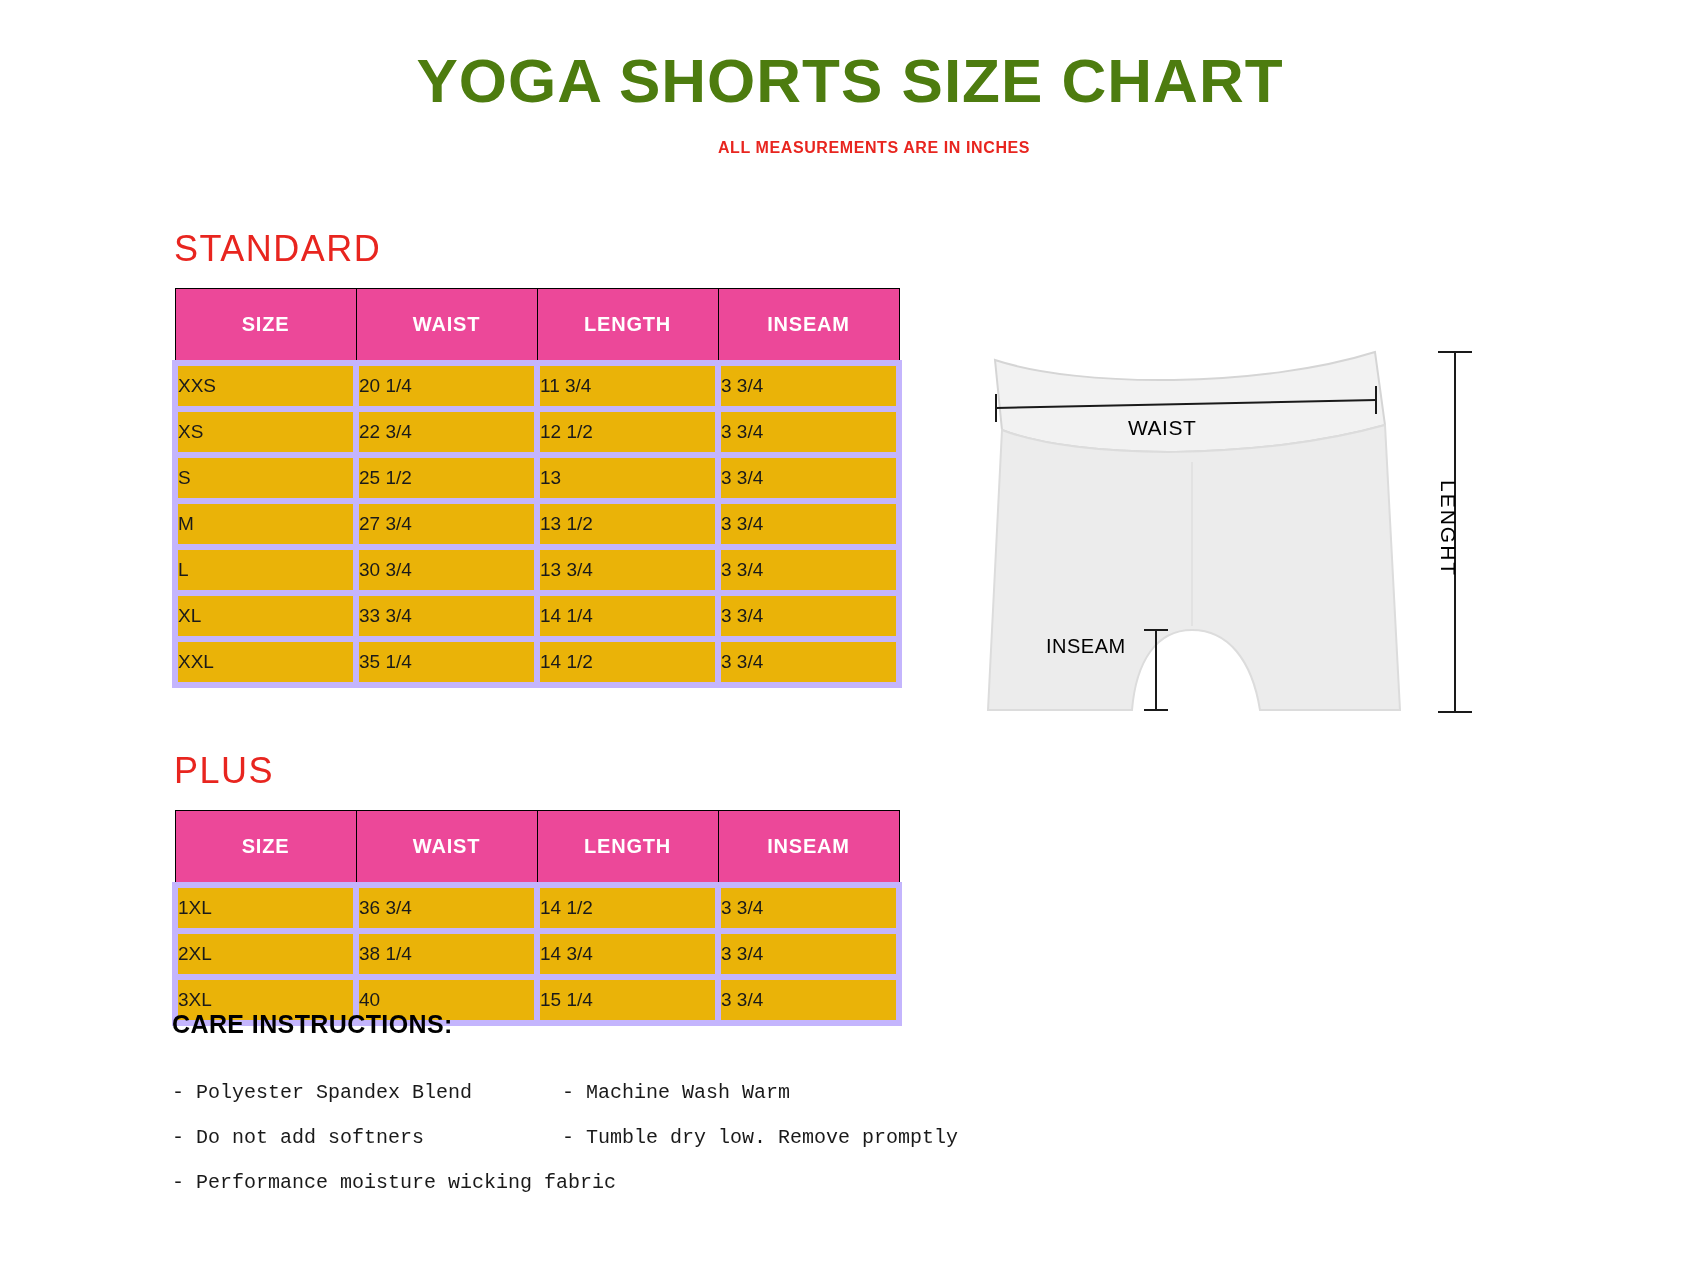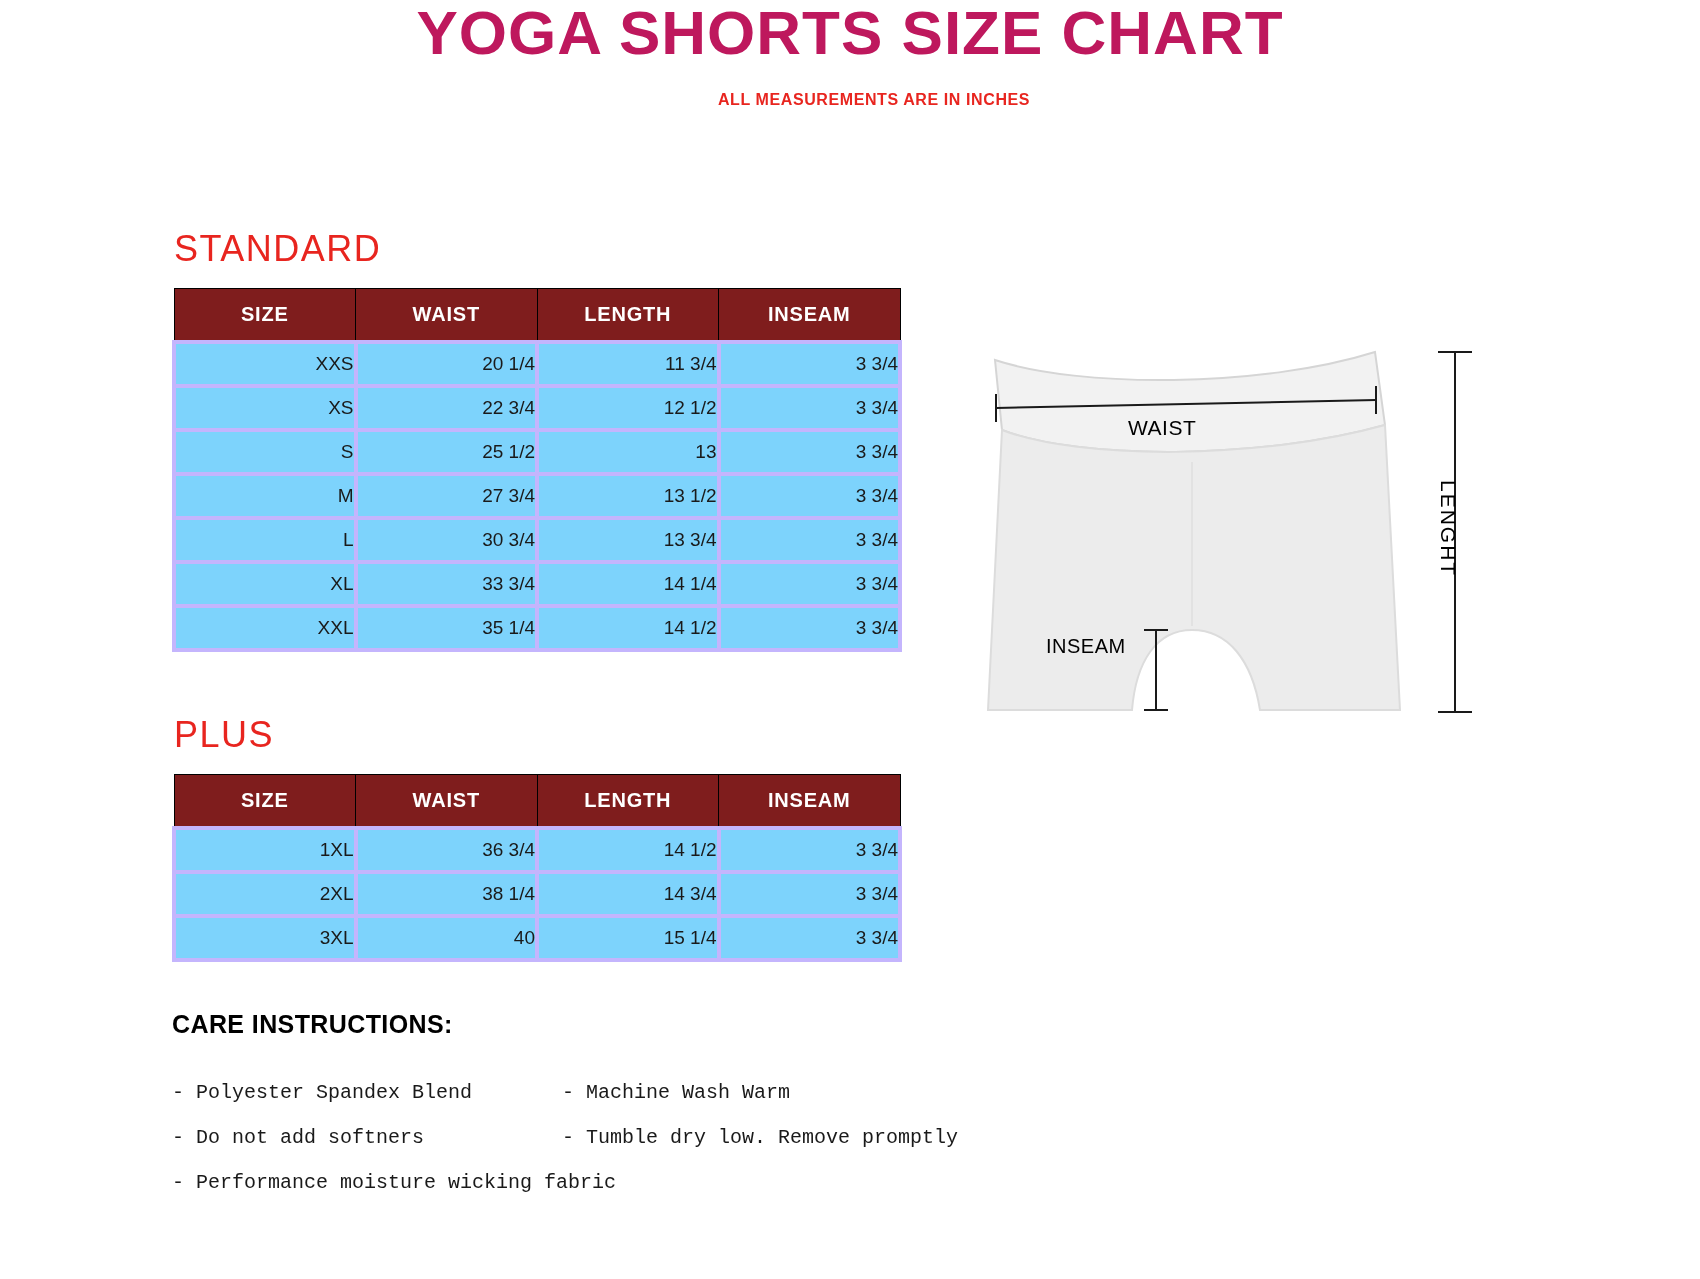--- a/index.html
+++ b/index.html
@@ -21,22 +21,23 @@
     width: 1700px;
     height: 1279px;
   }
 
   
   .title {
     text-align: center;
     font-size: 62px;
     font-weight: bold;
     letter-spacing: 1px;
-    color: #be185d;
+    color: #4d7c0f;
     margin: 0;
+    padding-top: 48px;
     line-height: 1.05;
   }
   .subtitle {
     text-align: center;
     font-size: 16px;
     font-weight: bold;
     letter-spacing: 0.6px;
     color: #e8251f;
     margin: 0;
     padding-top: 26px;
@@ -57,36 +58,36 @@
     letter-spacing: 1.5px;
     margin: 0 0 18px 2px;
   }
 
   table.size-table {
     border-collapse: collapse;
     width: 730px;
     table-layout: fixed;
   }
   table.size-table th {
-    background: #7f1d1d;
+    background: #ec4899;
     color: #ffffff;
     font-size: 20px;
     font-weight: bold;
     letter-spacing: 0.8px;
-    padding: 14px 0;
+    padding: 24px 0;
     text-align: center;
     border: 1px solid #000000;
   }
   table.size-table td {
     font-size: 19px;
     color: #1a1a1a;
-    text-align: right;
+    text-align: left;
     padding: 9px 0;
-    border: 4px solid #c4b5fd;
-    background: #7dd3fc;
+    border: 6px solid #c4b5fd;
+    background: #eab308;
   }
 
   .gap-plus { height: 62px; }
 
   
   .care {
     position: absolute;
     left: 172px;
     top: 1010px;
     width: 900px;

